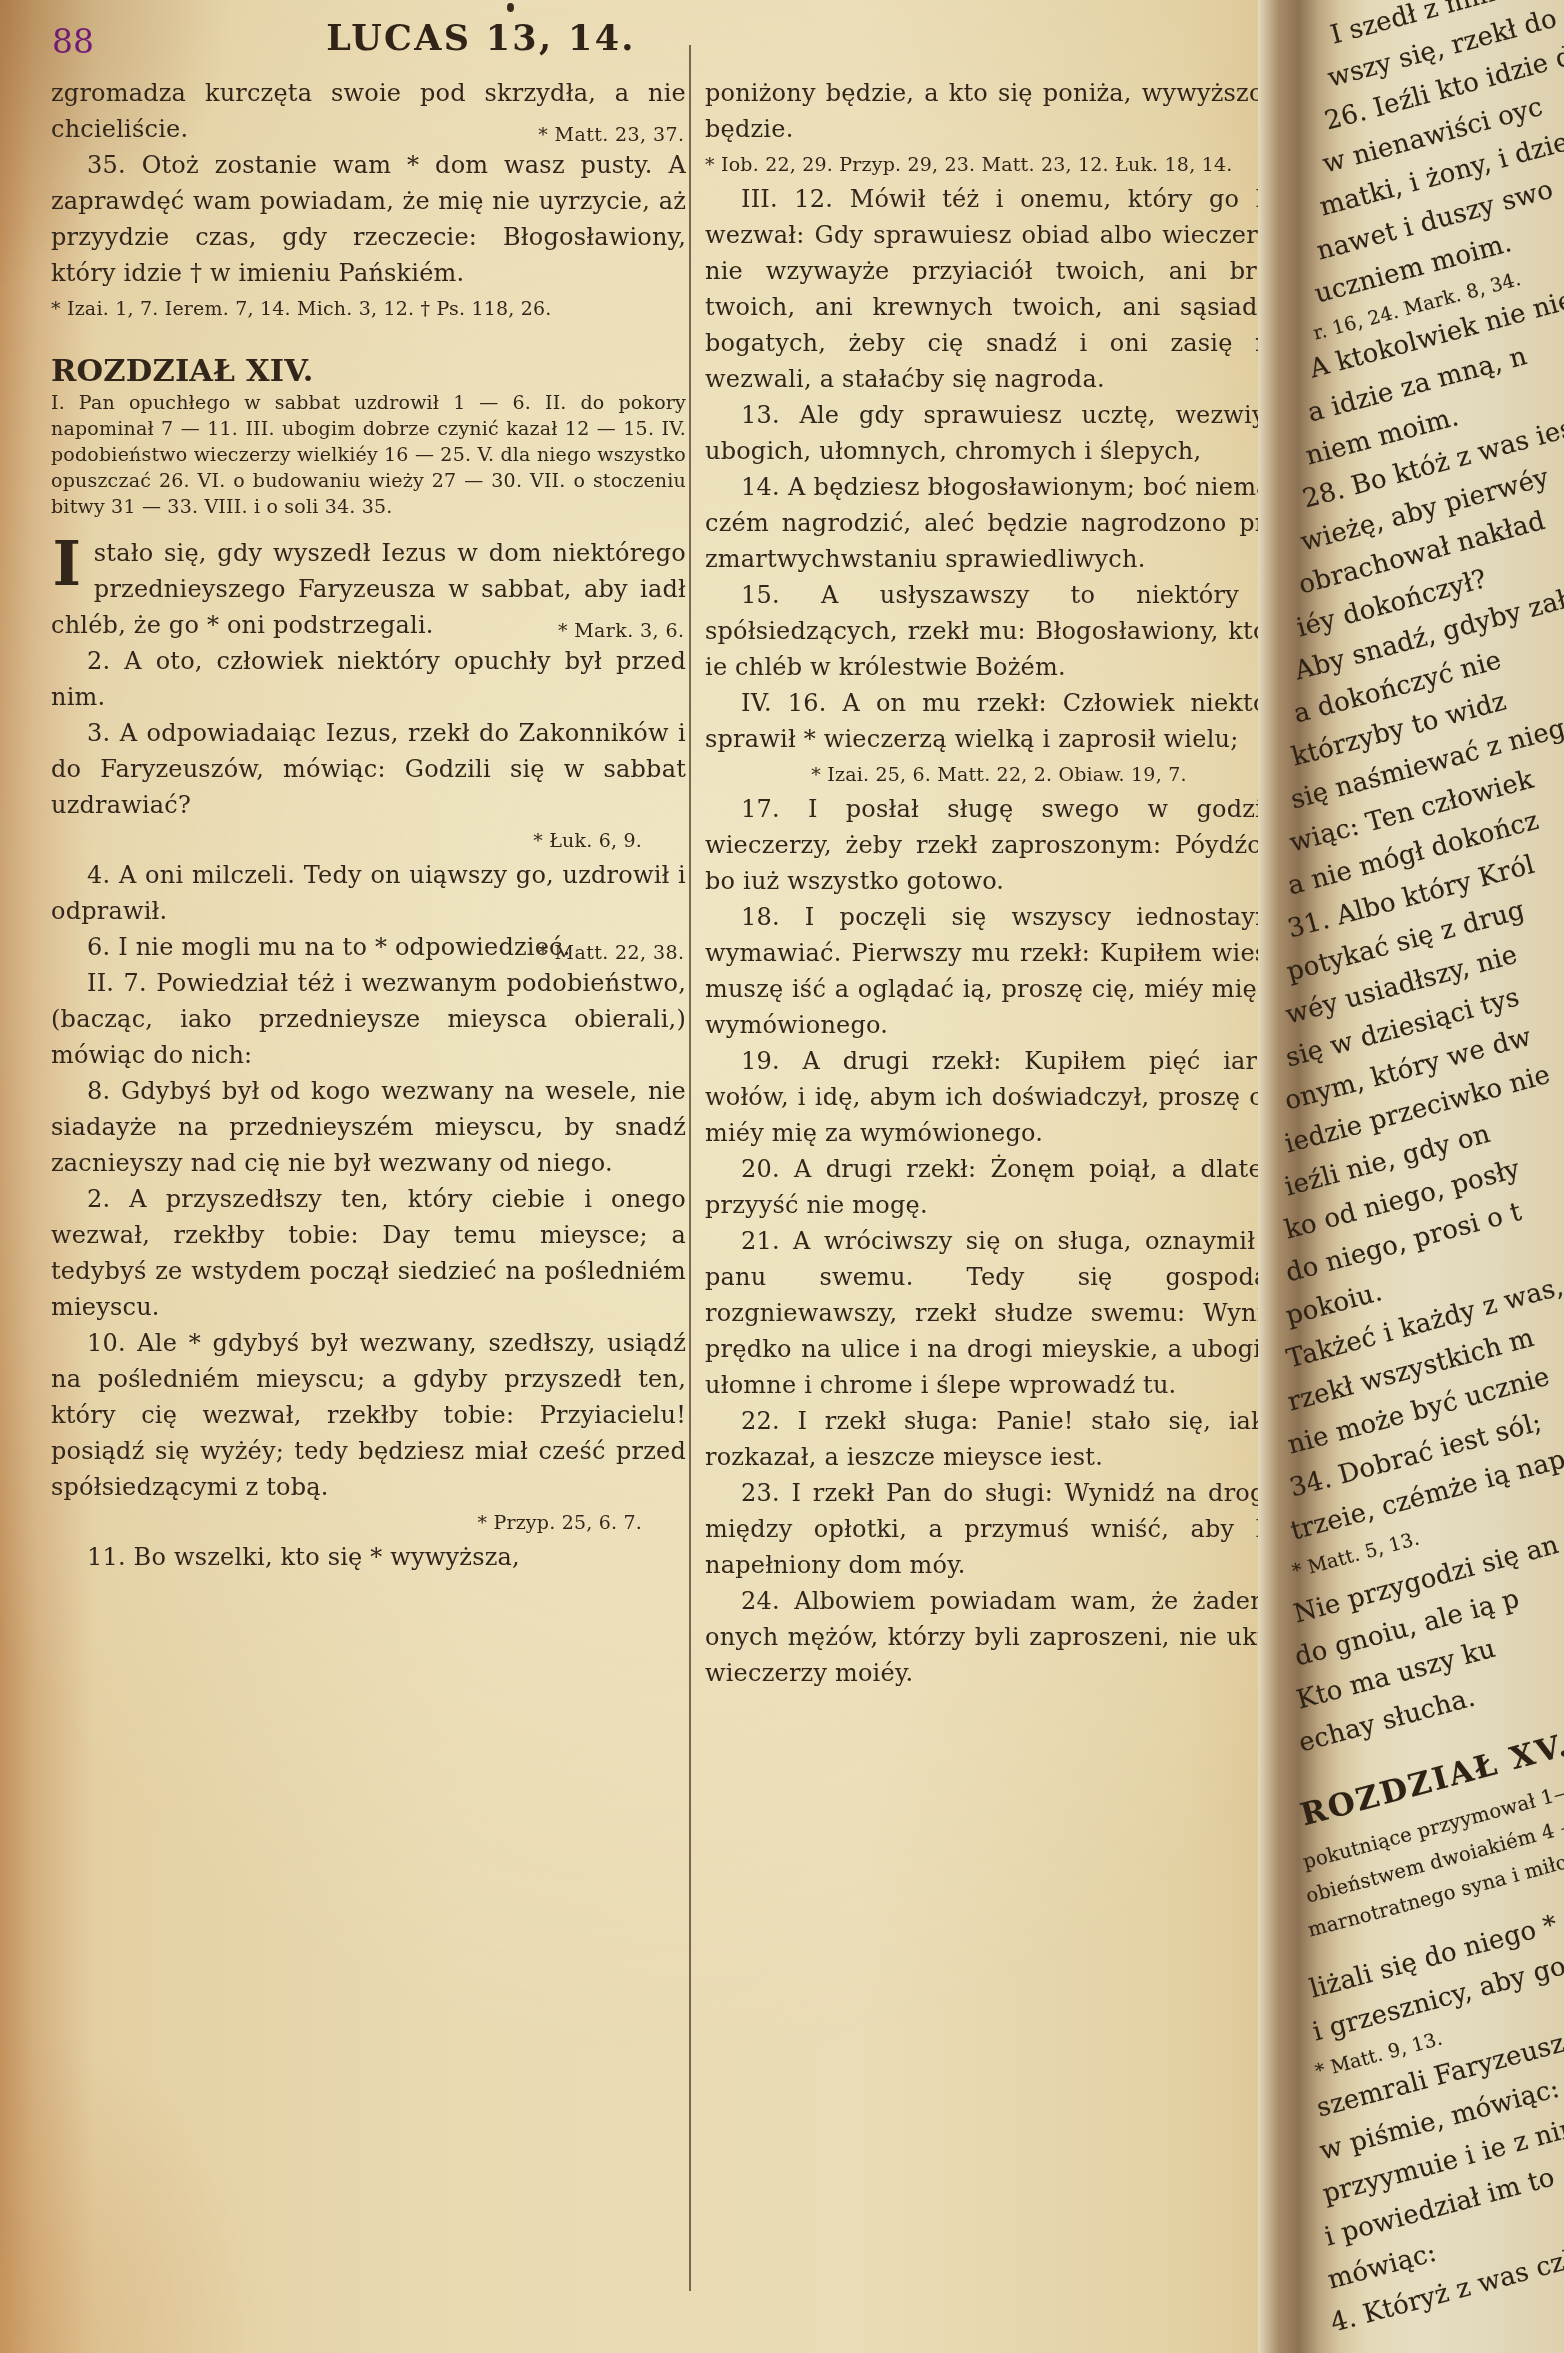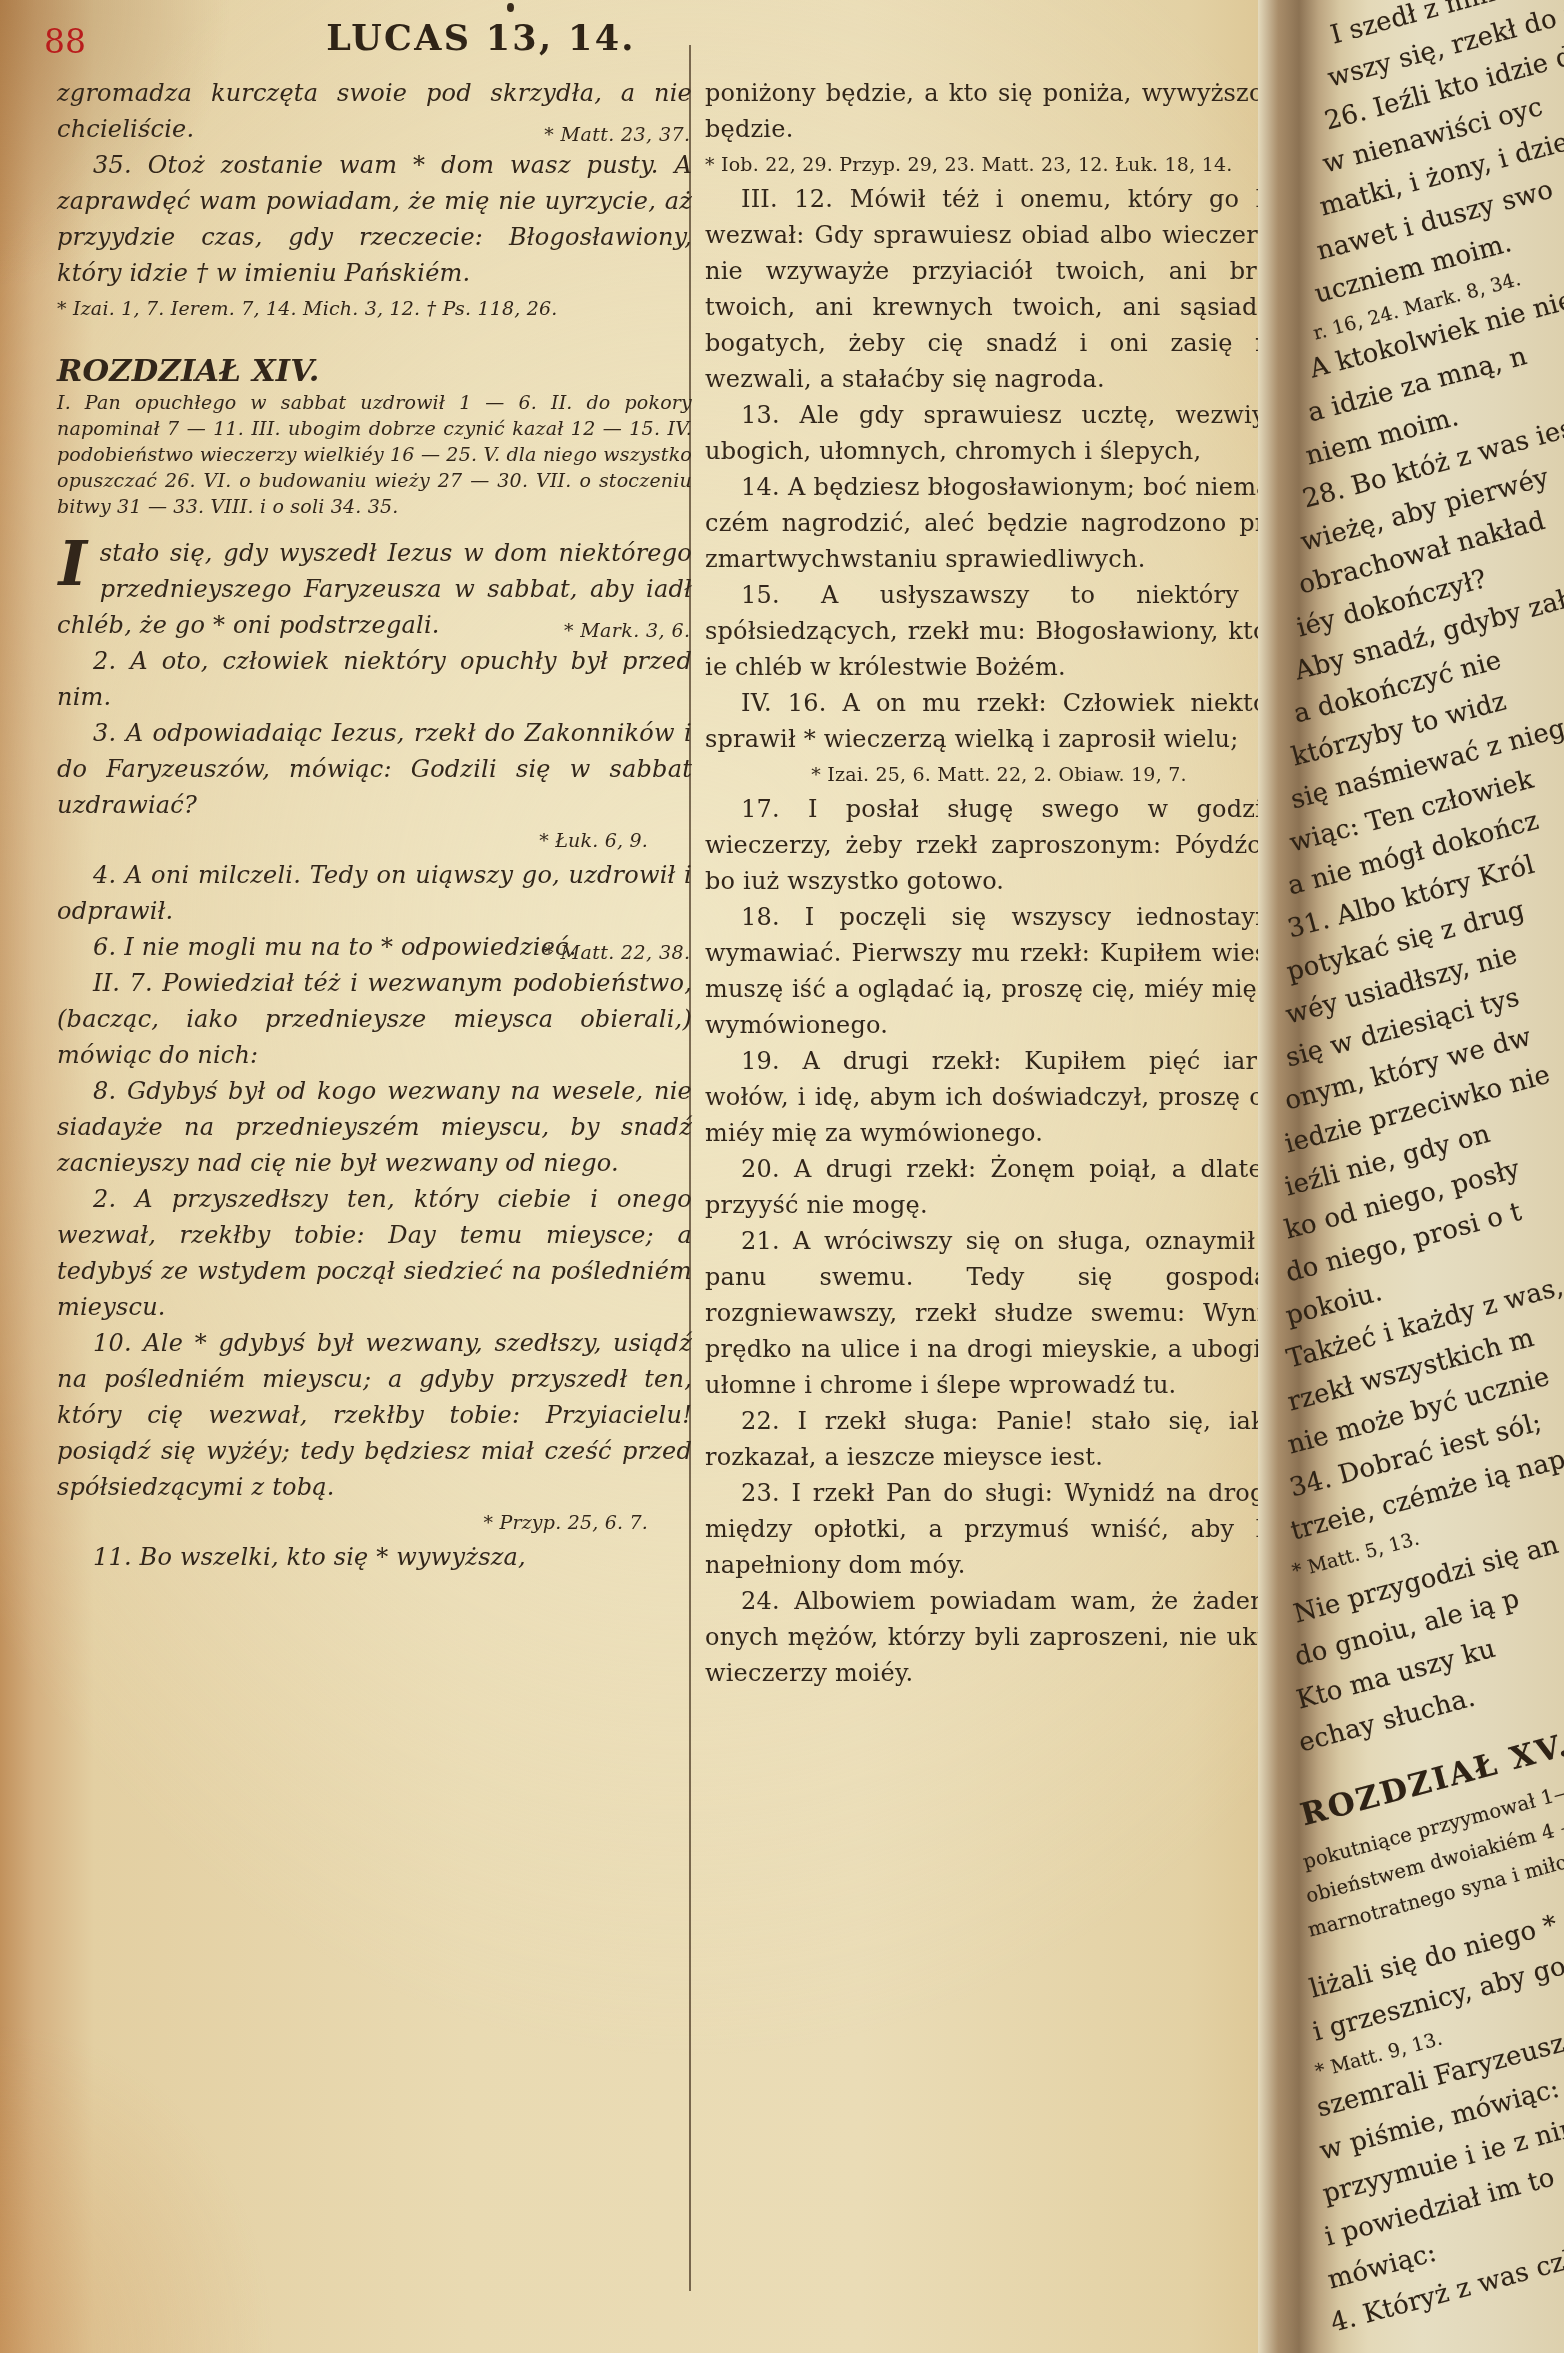--- a/index.html
+++ b/index.html
@@ -7,30 +7,30 @@
     width:1565px;height:2354px;position:relative;overflow:hidden;
     font-family:"DejaVu Serif","Liberation Serif",serif;
     background:
       radial-gradient(ellipse 329px 407px at 0% 0%, rgba(150,100,50,.45), rgba(0,0,0,0) 70%),
       radial-gradient(ellipse 391px 469px at 0% 100%, rgba(205,150,90,.40), rgba(0,0,0,0) 70%),
       radial-gradient(ellipse 1174px 1487px at 44% 40%, rgba(240,230,196,.95), rgba(0,0,0,0) 75%),
       linear-gradient(90deg,#c1915c 0,#d4b080 2.2%,#e3cfa2 6%,#e9dab2 30%,#eadcb6 55%,#e3d1a4 76%,#dcc593 82%,#cfae7c 100%),
       #e0c898;
   }
   
-  .pagenum{position:absolute;left:44px;top:22px;font-size:33px;color:#b91c1c;}
+  .pagenum{position:absolute;left:52px;top:22px;font-size:33px;color:#701a75;}
   .header-title{position:absolute;left:0;top:17px;width:962px;text-align:center;
     font-size:35px;letter-spacing:2.3px;color:#2f2417;font-weight:bold;}
   .ink-dot{position:absolute;left:507px;top:3.1px;width:7px;height:9.4px;border-radius:50%;
     background:#3a2c1c;}
   
   .divider{position:absolute;left:689px;top:45px;width:1.6px;height:2246px;
     background:rgba(58,40,22,.65);}
   .col{position:absolute;top:75px;color:#32261a;}
-  #col-left{left:57px;width:635px;font-style:italic;}
+  #col-left{left:51px;width:635px;}
   #col-right{left:705px;width:588px;}
   .col p{margin:0;text-align:justify;font-size:24px;line-height:36px;position:relative;
     letter-spacing:0.2px;}
   .verse{text-indent:36px;}
   .flush{text-indent:0;}
   .endref{position:absolute;right:1.6px;bottom:3.1px;font-size:19px;line-height:19px;
     letter-spacing:0.4px;}
   .refline{font-size:19px !important;line-height:34px !important;letter-spacing:0.4px;}
   .refline.right{text-align:right;padding-right:44px;}
   .refline.center{text-align:center;}

